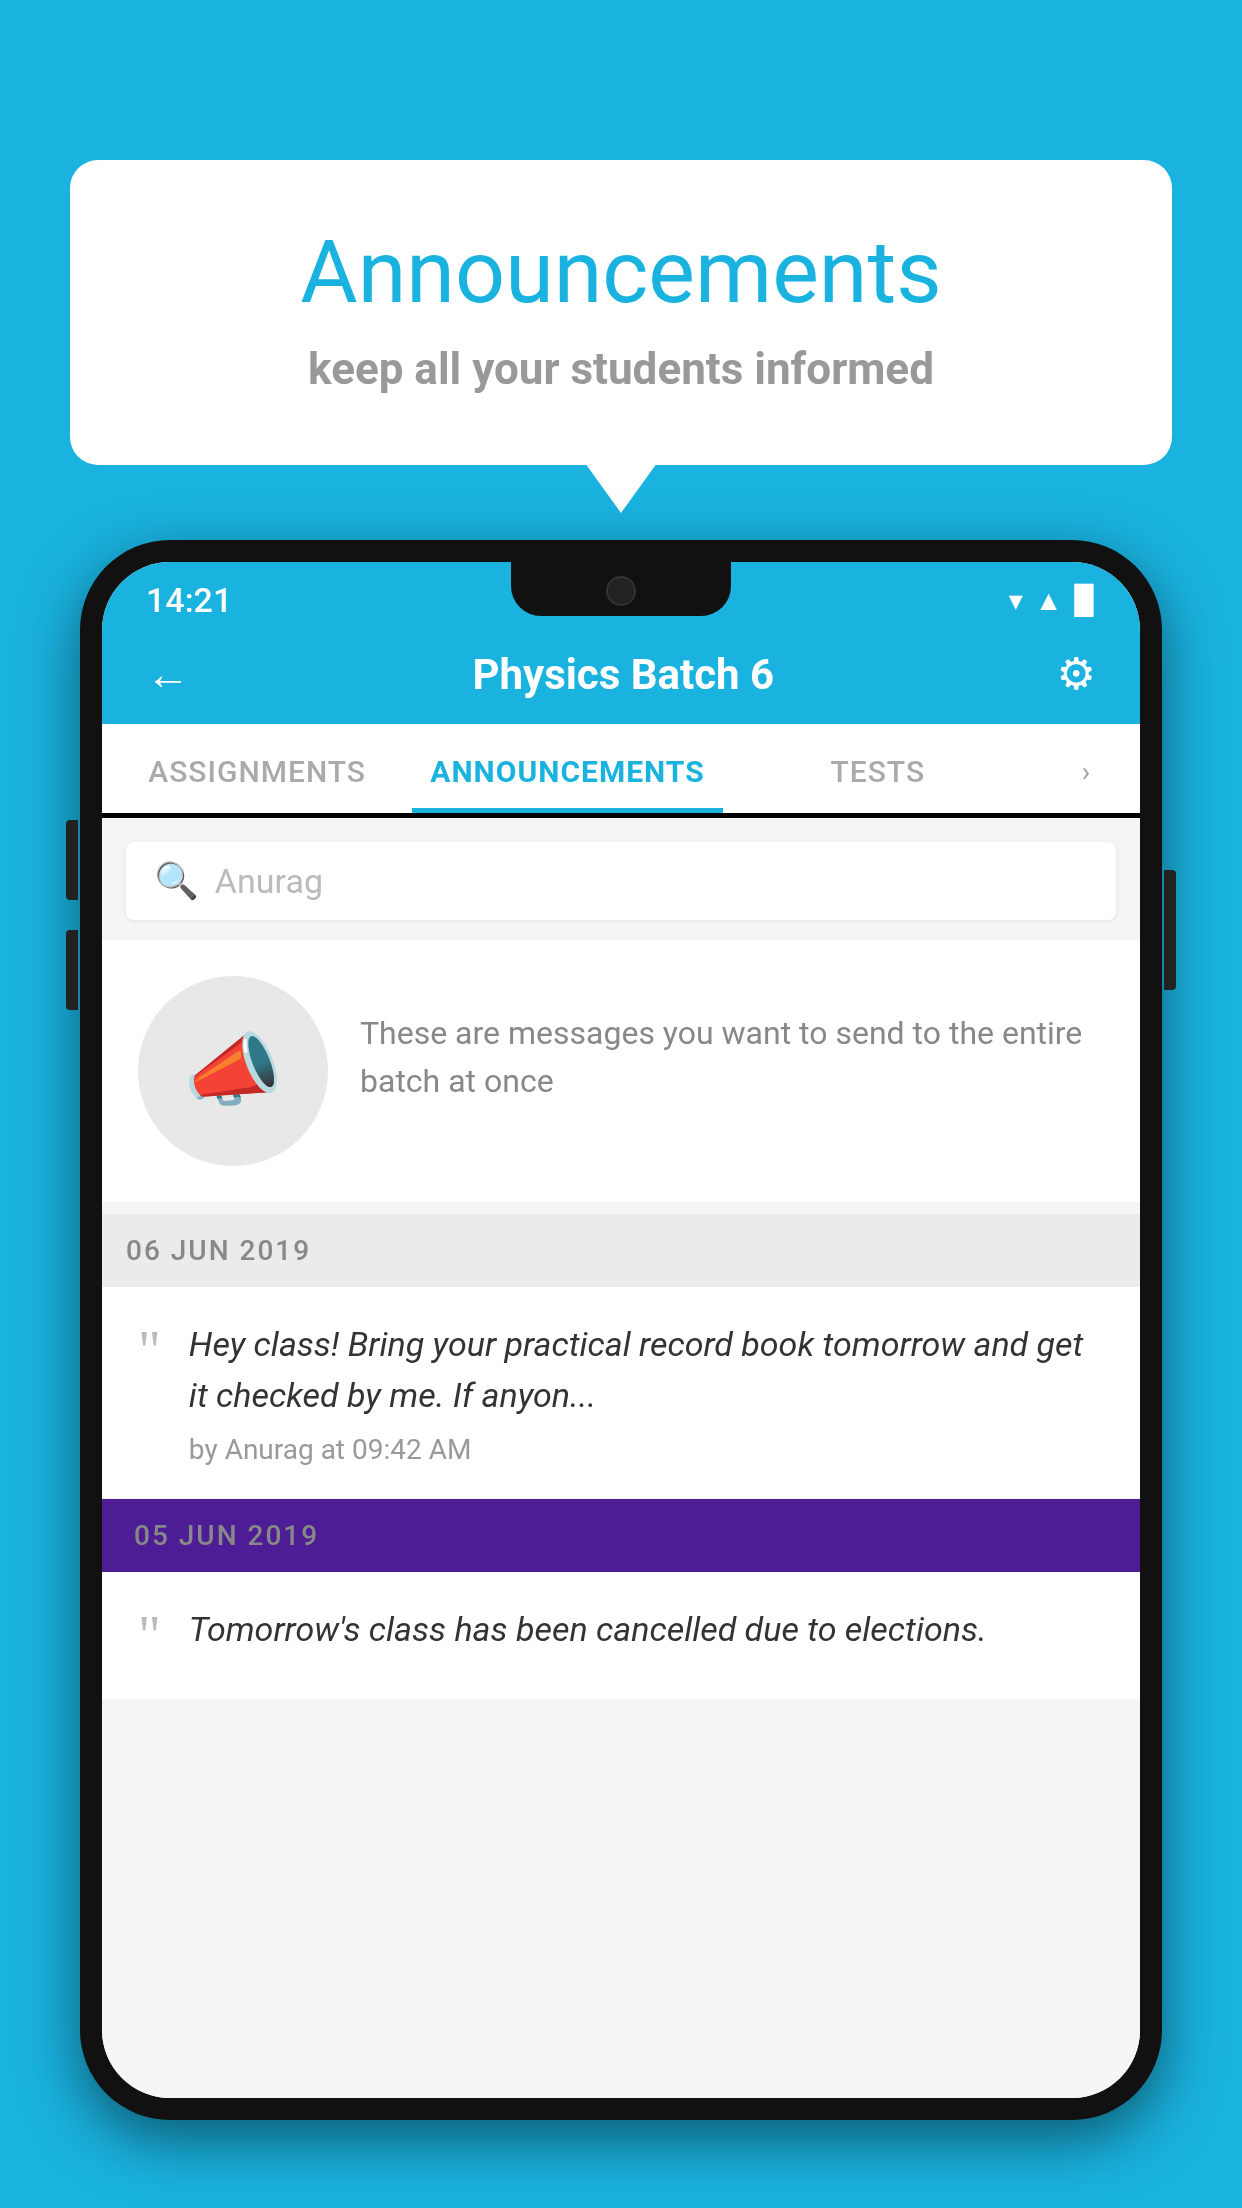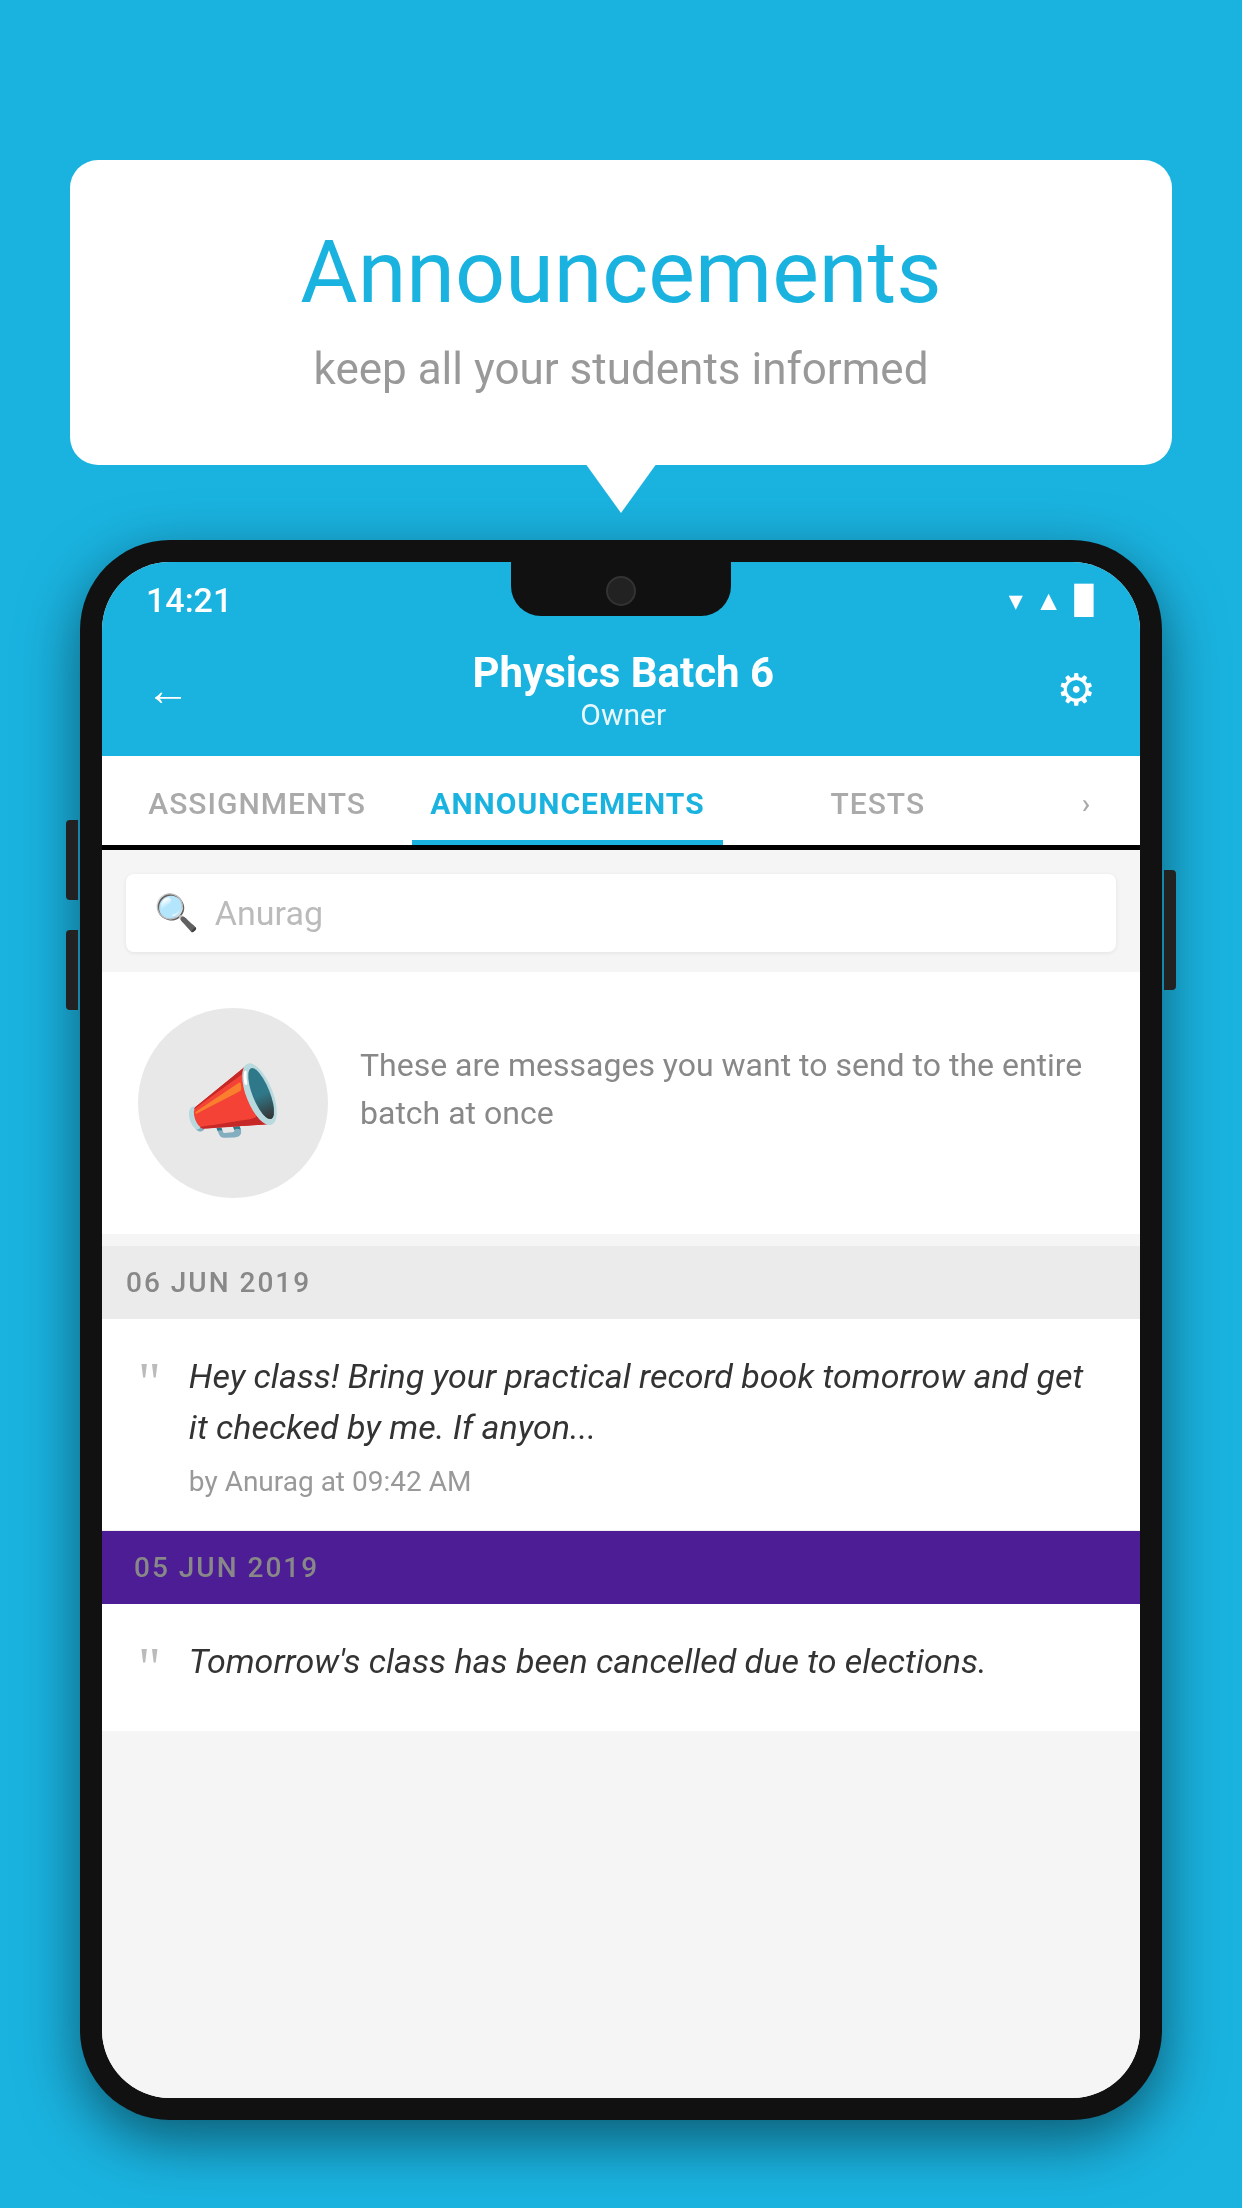--- a/index.html
+++ b/index.html
@@ -49,21 +49,21 @@
     .bubble-title {
       font-size: 88px;
       color: #1ab3e0;
       font-weight: 400;
       margin-bottom: 20px;
     }
 
     .bubble-subtitle {
       font-size: 44px;
       color: #999;
-      font-weight: 400;
+      font-weight: 700;
     }
 
     
     .phone-wrapper {
       position: absolute;
       top: 540px;
       left: 80px;
       right: 80px;
       bottom: 0px;
     }
@@ -414,21 +414,20 @@
           <span class="wifi-icon">▾</span>
           <span class="signal-icon">▲</span>
           <span class="battery-icon">▉</span>
         </div>
       </div>
 
       <div class="app-header">
         <span class="back-arrow">←</span>
         <div class="header-title-group">
           <div class="header-title">Physics Batch 6</div>
-          <div class="header-subtitle">Owner</div>
         </div>
         <span class="gear-icon">⚙</span>
       </div>
 
       <div class="tabs-bar">
         <div class="tab-item">
           <span>ASSIGNMENTS</span>
         </div>
         <div class="tab-item active">
           <span>ANNOUNCEMENTS</span>

